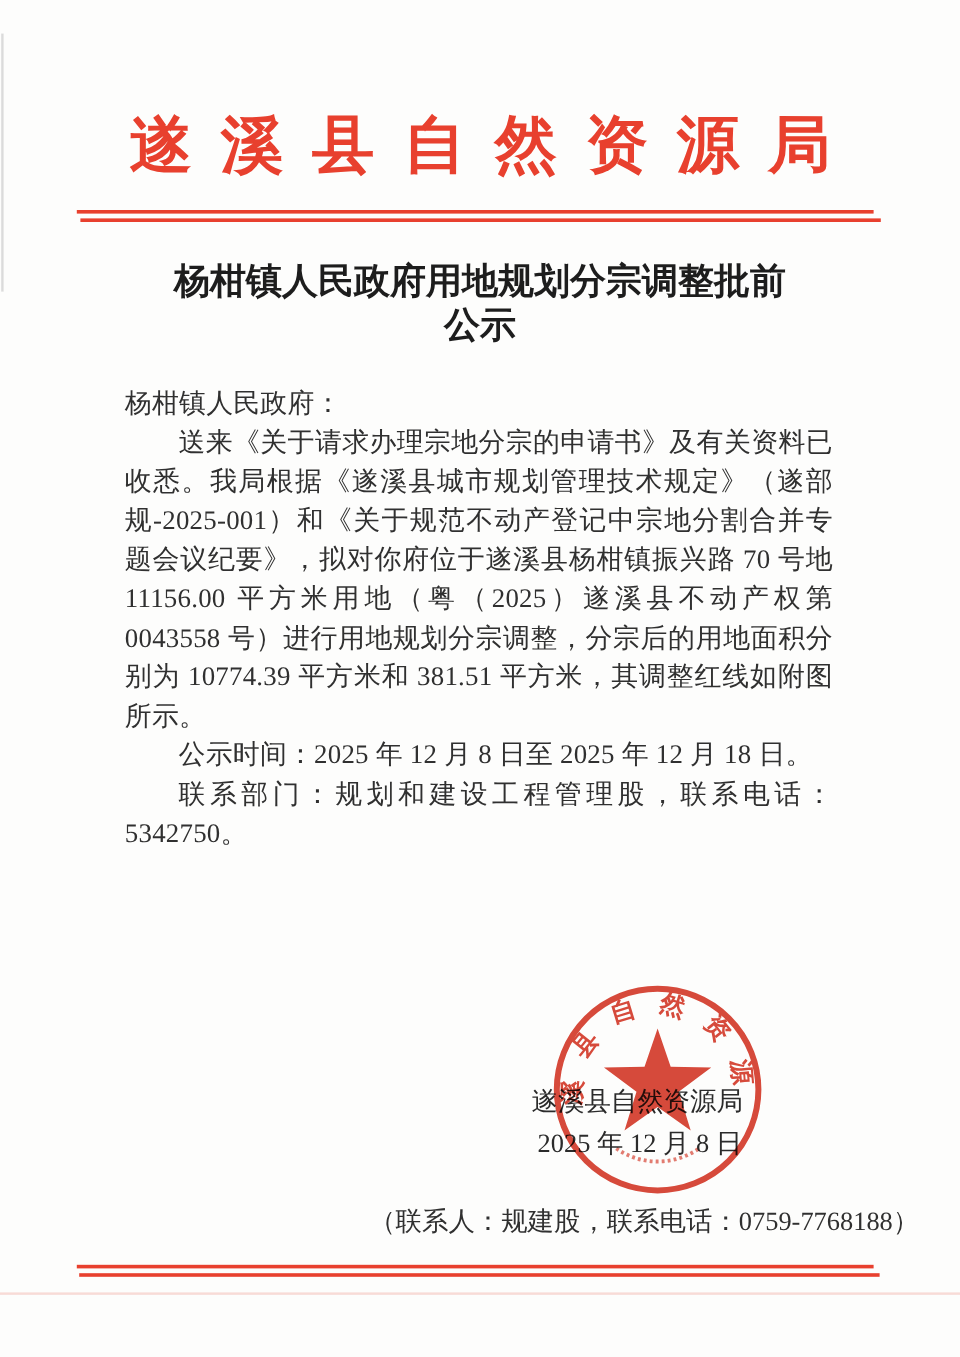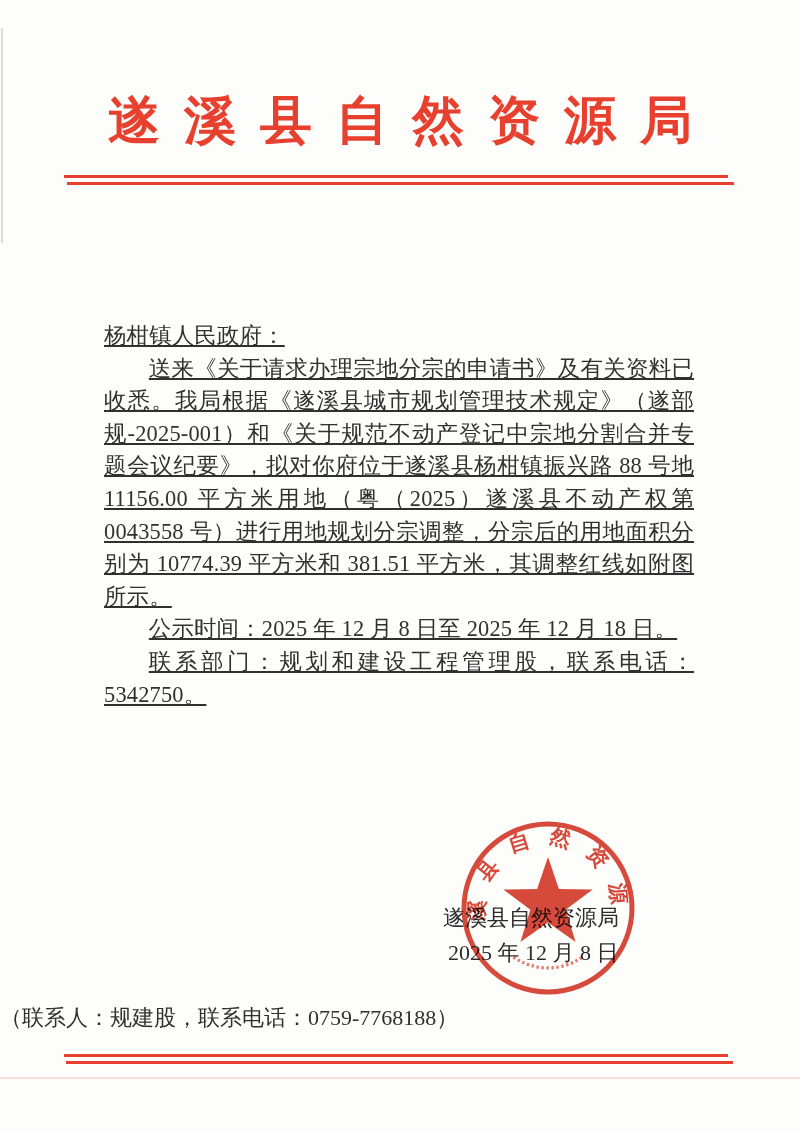--- a/index.html
+++ b/index.html
@@ -40,34 +40,34 @@
     font-size: 30px; font-weight: bold; line-height: 37px;
     color: #1d1d1d;
   }
   .body-text {
     position: absolute; top: 320px; left: 104px; width: 590px;
     font-size: 22.4px; line-height: 32.6px;
     letter-spacing: 0.2px;
     text-align: justify;
     color: #303030;
   }
-  .body-text p { margin: 0; text-decoration: underline; }
+  .body-text p { margin: 0; }
   .para { text-indent: 2em; }
   .salutation { text-indent: 0; }
   .signature-org {
     position: absolute; top: 903px; left: 443px;
     font-size: 22px; color: #2b2b2b;
   }
   .signature-date {
     position: absolute; top: 938px; left: 448px;
     font-size: 22px; color: #2b2b2b;
   }
   .footer-contact {
     position: absolute; top: 1003px; left: 0; right: 34px;
-    text-align: left;
+    text-align: right;
     font-size: 22px; color: #303030;
   }
   .seal {
     position: absolute; left: 458px; top: 818px;
     width: 180px; height: 180px;
     mix-blend-mode: multiply; opacity: .92;
   }
   .seal svg { display: block; width: 100%; height: 100%; }
   .seal-arc-text {
     font-family: "Liberation Serif", "DejaVu Serif", serif;
@@ -82,24 +82,26 @@
 <div class="page">
 
   <div class="scan-edge"></div>
   <div class="scan-line"></div>
 
   <div class="letterhead">遂溪县自然资源局</div>
 
   <div class="rule rule-top-1"></div>
   <div class="rule rule-top-2"></div>
 
+  <div class="notice-title">杨柑镇人民政府用地规划分宗调整批前
+公示</div>
 
   <div class="body-text">
     <p class="salutation">杨柑镇人民政府：</p>
-    <p class="para">送来《关于请求办理宗地分宗的申请书》及有关资料已收悉。我局根据《遂溪县城市规划管理技术规定》（遂部规-2025-001）和《关于规范不动产登记中宗地分割合并专题会议纪要》，拟对你府位于遂溪县杨柑镇振兴路 88 号地11156.00 平方米用地（粤（2025）遂溪县不动产权第 0043558 号）进行用地规划分宗调整，分宗后的用地面积分别为 10774.39 平方米和 381.51 平方米，其调整红线如附图所示。</p>
+    <p class="para">送来《关于请求办理宗地分宗的申请书》及有关资料已收悉。我局根据《遂溪县城市规划管理技术规定》（遂部规-2025-001）和《关于规范不动产登记中宗地分割合并专题会议纪要》，拟对你府位于遂溪县杨柑镇振兴路 70 号地11156.00 平方米用地（粤（2025）遂溪县不动产权第 0043558 号）进行用地规划分宗调整，分宗后的用地面积分别为 10774.39 平方米和 381.51 平方米，其调整红线如附图所示。</p>
     <p class="para">公示时间：2025 年 12 月 8 日至 2025 年 12 月 18 日。</p>
     <p class="para">联系部门：规划和建设工程管理股，联系电话：5342750。</p>
   </div>
 
   <div class="signature-org">遂溪县自然资源局</div>
   <div class="signature-date">2025 年 12 月 8 日</div>
 
   <div class="seal">
     <svg viewBox="0 0 180 180" xmlns="http://www.w3.org/2000/svg">
       <circle cx="90" cy="90" r="84" fill="none" stroke="#d53a2a" stroke-width="5"></circle>

